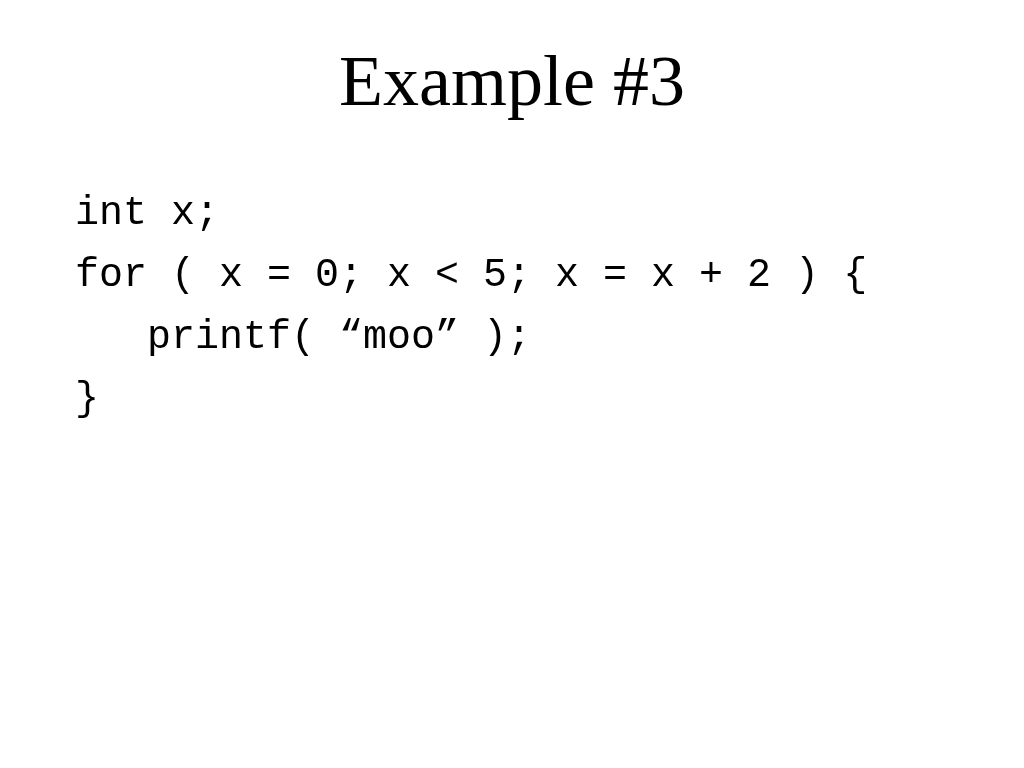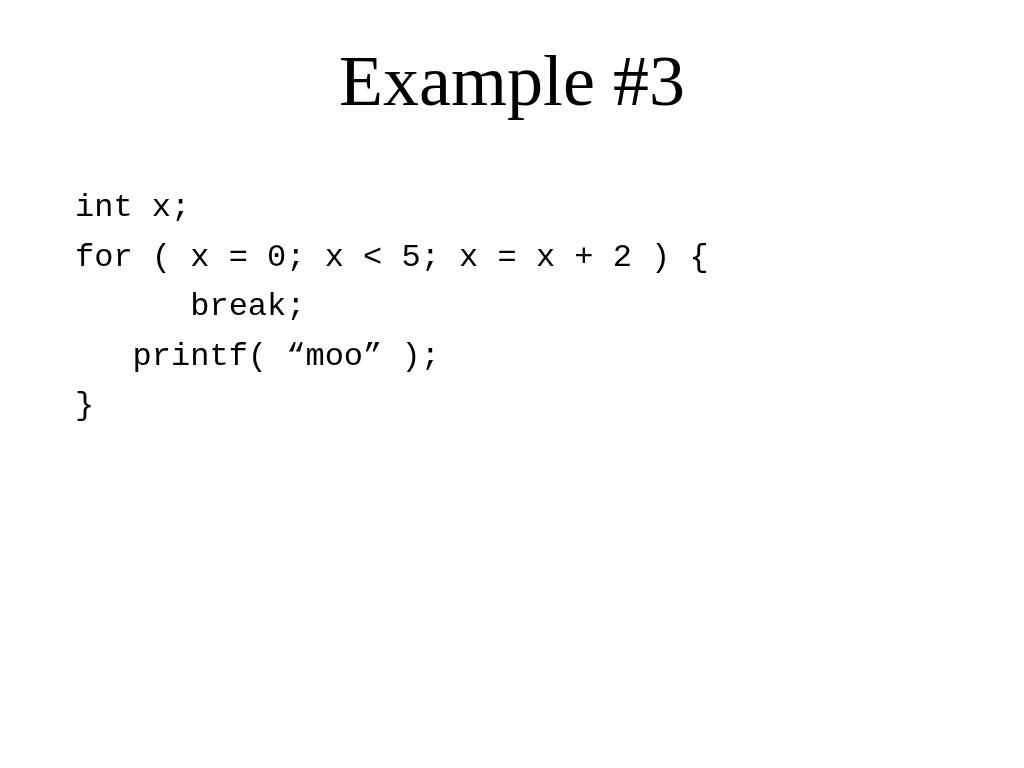--- a/index.html
+++ b/index.html
@@ -28,38 +28,37 @@
     .title {
       font-size: 72px;
       font-weight: normal;
       color: #000000;
       margin-bottom: 60px;
       font-family: Georgia, 'Times New Roman', serif;
     }
 
     .code-block {
       font-family: 'Courier New', Courier, monospace;
-      font-size: 32px;
+      font-size: 40px;
       line-height: 1.55;
       color: #000000;
       align-self: flex-start;
       margin-left: 75px;
     }
 
     .code-line {
       white-space: pre;
       display: block;
     }
   </style>
 </head>
 <body>
 
 <div class="page-container">
   <h1 class="title">Example #3</h1>
 
   <div class="code-block">
     <span class="code-line">int x;</span>
     <span class="code-line">for ( x = 0; x &lt; 5; x = x + 2 ) {</span>
-    <span class="code-line">      break;</span>
     <span class="code-line">   printf( “moo” );</span>
     <span class="code-line">}</span>
   </div>
 </div>
 
 </body></html>

